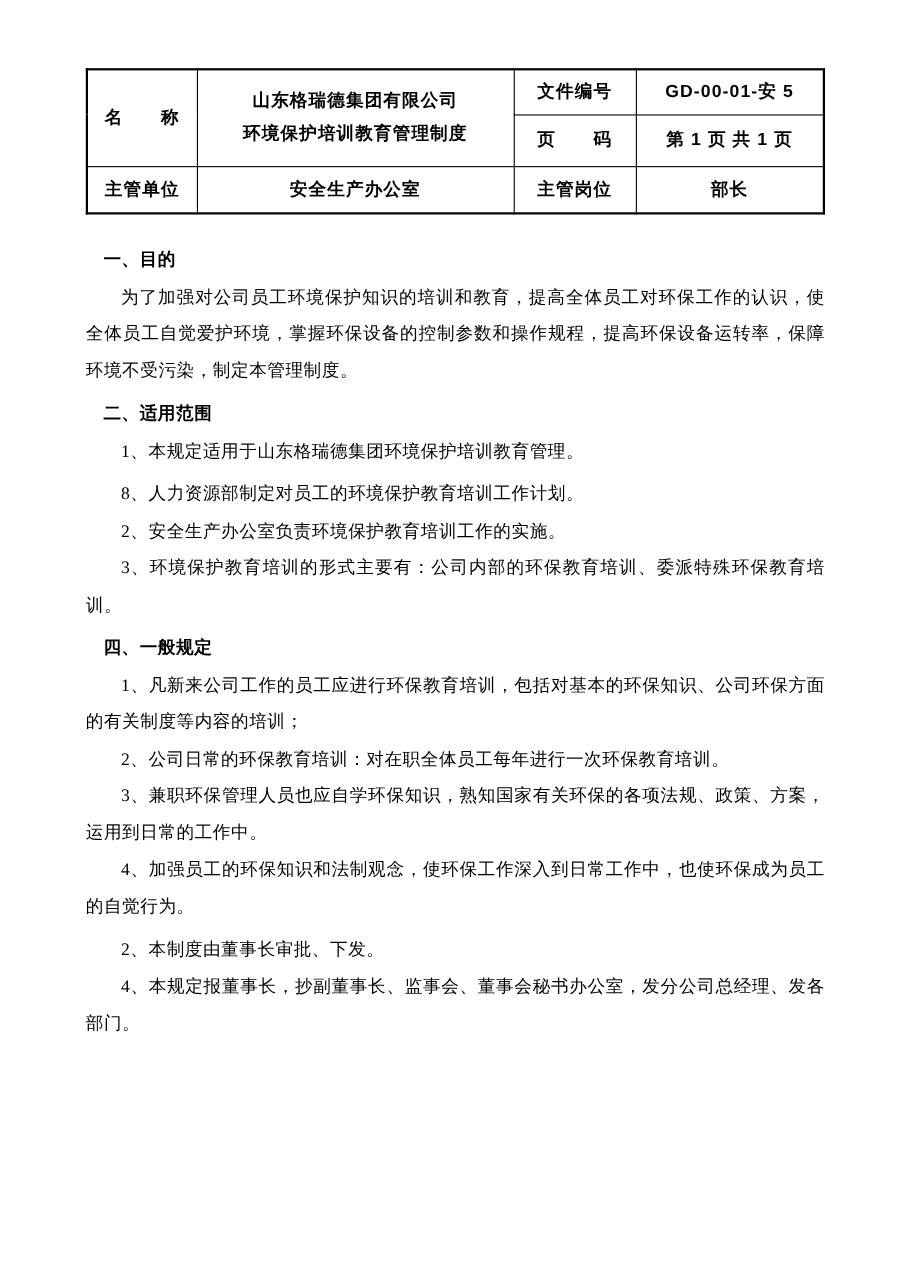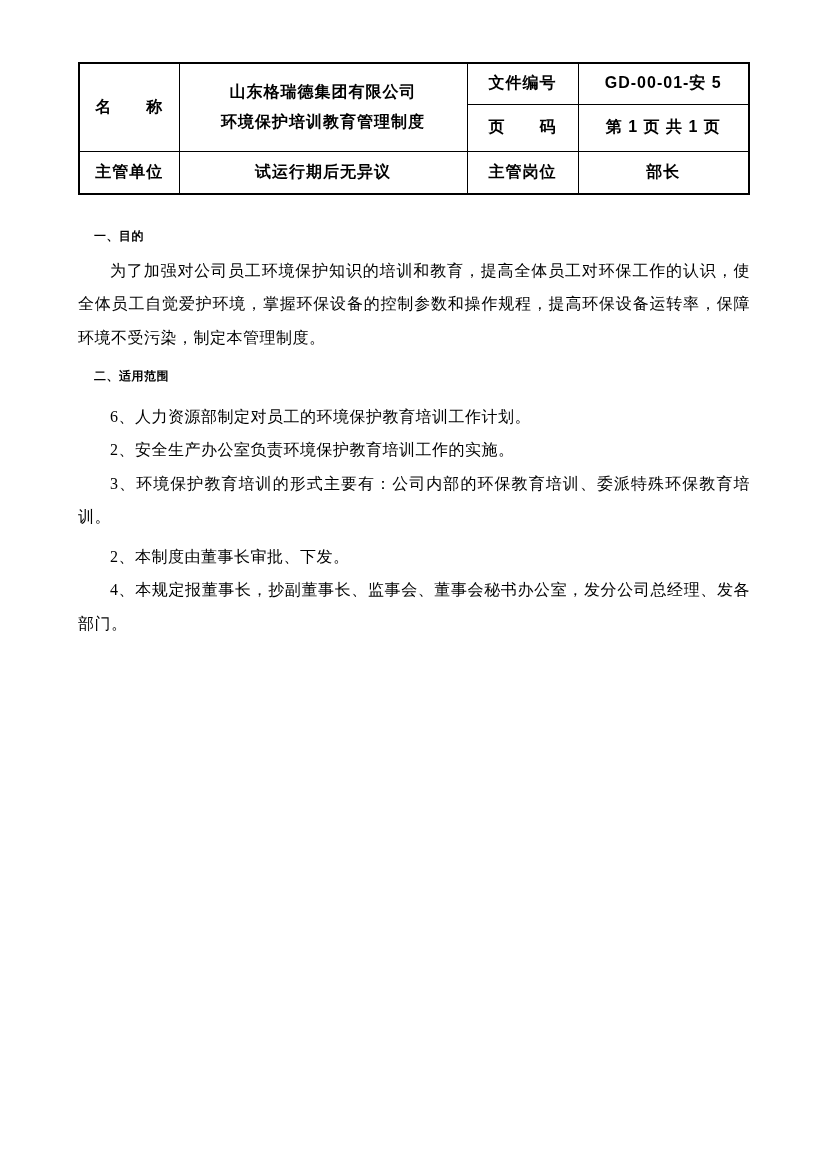--- a/index.html
+++ b/index.html
@@ -49,21 +49,21 @@
     line-height: 33.5px;
     letter-spacing: 0.5px;
     text-align: justify;
   }
   .section { margin-top: 6px; }
   .section:first-child { margin-top: 25px; }
   .sec-heading {
     font-weight: bold;
     margin: 0 0 0 16px;
     font-family: "Liberation Sans", "DejaVu Sans", sans-serif;
-    font-size: 12px;
+    font-size: 16px;
   }
   .sec-para {
     margin: 0;
     text-indent: 2em;
     text-align: justify;
   }
 </style>
 </head>
 <body>
 
@@ -85,39 +85,47 @@
       </td>
       <td>文件编号</td>
       <td>GD-00-01-安 5</td>
     </tr>
     <tr class="r2">
       <td>页　　码</td>
       <td>第 1 页 共 1 页</td>
     </tr>
     <tr class="r3">
       <td>主管单位</td>
-      <td>试运行期后无异议</td>
+      <td>安全生产办公室</td>
       <td>主管岗位</td>
       <td>部长</td>
     </tr>
   </tbody>
     </table>
 
   <div class="doc-body">
       <section class="section">
         <div class="sec-heading">一、目的</div>
         <p class="sec-para">为了加强对公司员工环境保护知识的培训和教育，提高全体员工对环保工作的认识，使全体员工自觉爱护环境，掌握环保设备的控制参数和操作规程，提高环保设备运转率，保障环境不受污染，制定本管理制度。</p>
       </section>
       <section class="section">
         <div class="sec-heading">二、适用范围</div>
+        <p class="sec-para">1、本规定适用于山东格瑞德集团环境保护培训教育管理。</p>
       </section>
       <section class="section">
-        <p class="sec-para">6、人力资源部制定对员工的环境保护教育培训工作计划。</p>
+        <p class="sec-para">8、人力资源部制定对员工的环境保护教育培训工作计划。</p>
         <p class="sec-para">2、安全生产办公室负责环境保护教育培训工作的实施。</p>
         <p class="sec-para">3、环境保护教育培训的形式主要有：公司内部的环保教育培训、委派特殊环保教育培训。</p>
+      </section>
+      <section class="section">
+        <div class="sec-heading">四、一般规定</div>
+        <p class="sec-para">1、凡新来公司工作的员工应进行环保教育培训，包括对基本的环保知识、公司环保方面的有关制度等内容的培训；</p>
+        <p class="sec-para">2、公司日常的环保教育培训：对在职全体员工每年进行一次环保教育培训。</p>
+        <p class="sec-para">3、兼职环保管理人员也应自学环保知识，熟知国家有关环保的各项法规、政策、方案，运用到日常的工作中。</p>
+        <p class="sec-para">4、加强员工的环保知识和法制观念，使环保工作深入到日常工作中，也使环保成为员工的自觉行为。</p>
       </section>
       <section class="section">
         <p class="sec-para">2、本制度由董事长审批、下发。</p>
         <p class="sec-para">4、本规定报董事长，抄副董事长、监事会、董事会秘书办公室，发分公司总经理、发各部门。</p>
       </section>
     </div>
 
 </div>
 
 </body></html>

